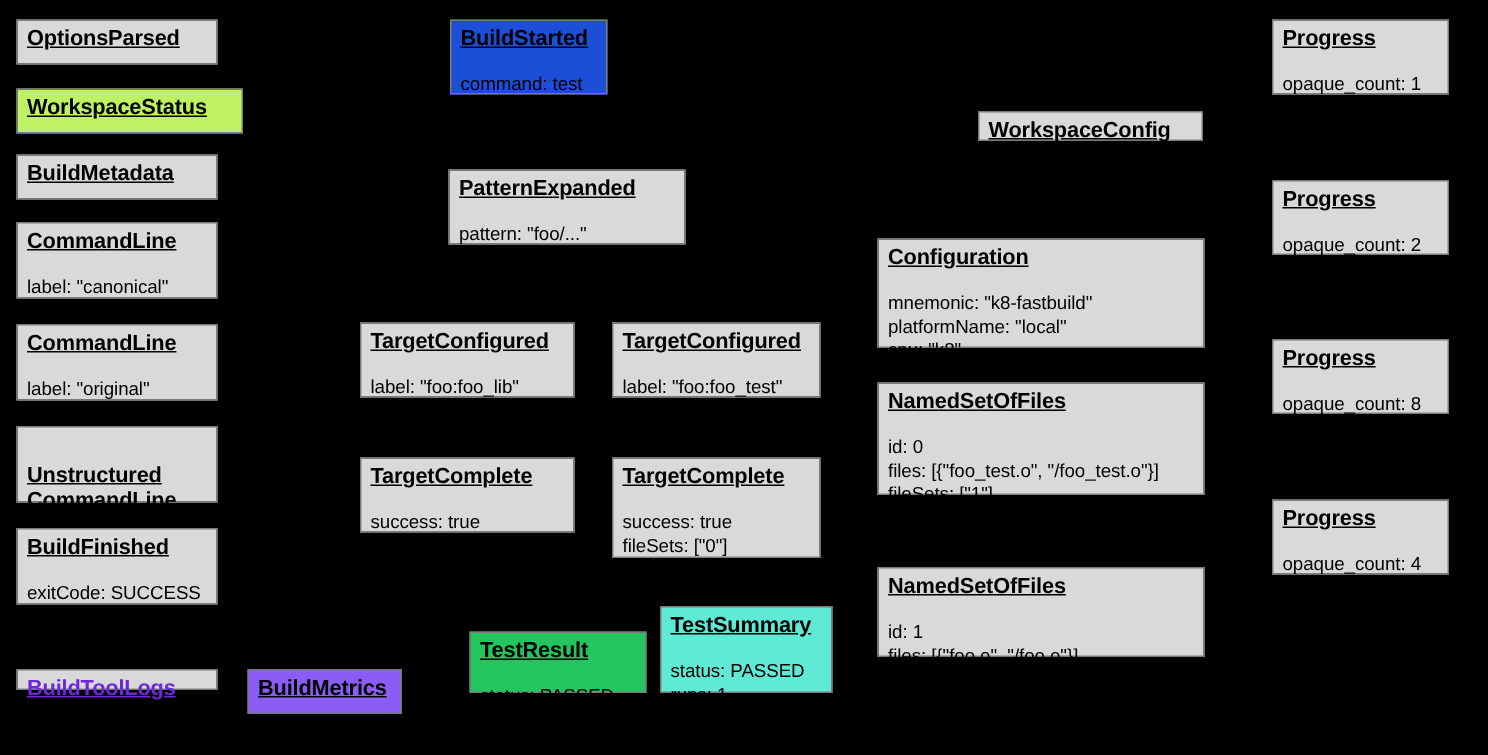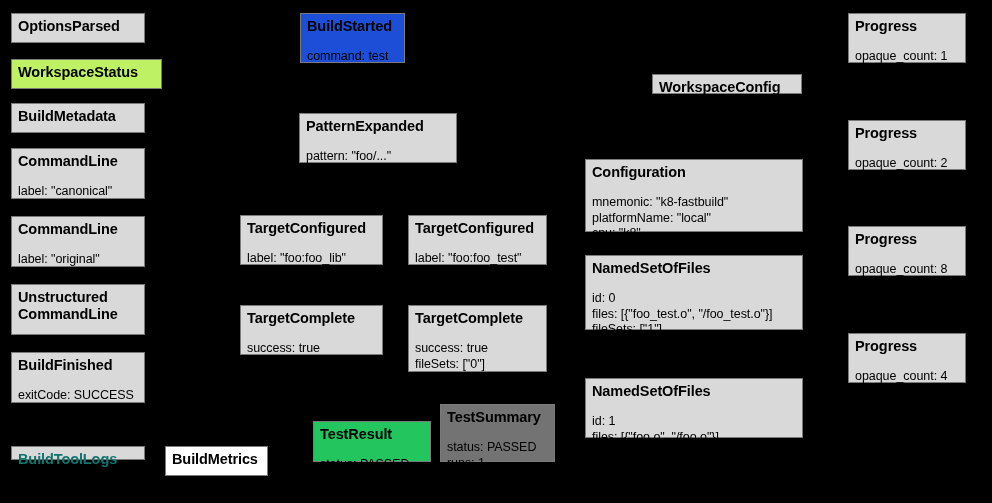--- a/index.html
+++ b/index.html
@@ -19,26 +19,28 @@
     position: absolute;
     box-sizing: border-box;
     background: #d9d9d9;
     border: 1px solid #7a7a7a;
     padding: 4px 6px 5px 6px;
     color: #000000;
   }
   .node-title {
     font-size: 14.5px;
     font-weight: bold;
+    text-decoration: underline;
     line-height: 17px;
     white-space: nowrap;
     letter-spacing: -0.1px;
   }
   .node-title.wrap {
     white-space: normal;
+    margin-top: 20px;
   }
   .node-fields {
     font-size: 12.5px;
     font-weight: normal;
     line-height: 15.5px;
     white-space: nowrap;
     letter-spacing: -0.05px;
     margin-top: 14px;
   }
   .node-field {
@@ -72,24 +74,24 @@
     </div>
     <div class="node title-only" style="left: 11px; top: 284px; width: 134px; height: 51px; background: rgb(217, 217, 217); border-color: rgb(122, 122, 122); color: rgb(0, 0, 0);">
       <div class="node-title wrap">Unstructured CommandLine</div>
     </div>
     <div class="node" style="left: 11px; top: 352px; width: 134px; height: 51px; background: rgb(217, 217, 217); border-color: rgb(122, 122, 122); color: rgb(0, 0, 0);">
       <div class="node-title">BuildFinished</div>
       <div class="node-fields">
         <span class="node-field">exitCode: SUCCESS</span>
       </div>
     </div>
-    <div class="node title-only" style="left: 11px; top: 446px; width: 134px; height: 14px; background: rgb(217, 217, 217); border-color: rgb(122, 122, 122); color: #0f766e;">
+    <div class="node title-only" style="left: 11px; top: 446px; width: 134px; height: 14px; background: rgb(217, 217, 217); border-color: rgb(122, 122, 122); color: #6d28d9;">
       <div class="node-title">BuildToolLogs</div>
     </div>
-    <div class="node title-only" style="left: 165px; top: 446px; width: 103px; height: 30px; background: #ffffff; border-color: rgb(122, 122, 122); color: rgb(0, 0, 0);">
+    <div class="node title-only" style="left: 165px; top: 446px; width: 103px; height: 30px; background: #8b5cf6; border-color: rgb(122, 122, 122); color: rgb(0, 0, 0);">
       <div class="node-title">BuildMetrics</div>
     </div>
     <div class="node" style="left: 300px; top: 13px; width: 105px; height: 50px; background: #1d4ed8; border-color: rgb(122, 122, 122); color: rgb(0, 0, 0);">
       <div class="node-title">BuildStarted</div>
       <div class="node-fields">
         <span class="node-field">command: test</span>
       </div>
     </div>
     <div class="node" style="left: 299px; top: 113px; width: 158px; height: 50px; background: rgb(217, 217, 217); border-color: rgb(122, 122, 122); color: rgb(0, 0, 0);">
       <div class="node-title">PatternExpanded</div>
@@ -121,21 +123,21 @@
         <span class="node-field">success: true</span>
         <span class="node-field">fileSets: ["0"]</span>
       </div>
     </div>
     <div class="node" style="left: 313px; top: 421px; width: 118px; height: 41px; background: #22c55e; border-color: rgb(122, 122, 122); color: rgb(0, 0, 0);">
       <div class="node-title">TestResult</div>
       <div class="node-fields">
         <span class="node-field">status: PASSED</span>
       </div>
     </div>
-    <div class="node" style="left: 440px; top: 404px; width: 115px; height: 58px; background: #737373; border-color: rgb(122, 122, 122); color: rgb(0, 0, 0);">
+    <div class="node" style="left: 440px; top: 404px; width: 115px; height: 58px; background: #5eead4; border-color: rgb(122, 122, 122); color: rgb(0, 0, 0);">
       <div class="node-title">TestSummary</div>
       <div class="node-fields">
         <span class="node-field">status: PASSED</span>
         <span class="node-field">runs: 1</span>
       </div>
     </div>
     <div class="node title-only" style="left: 652px; top: 74px; width: 150px; height: 20px; background: rgb(217, 217, 217); border-color: rgb(122, 122, 122); color: rgb(0, 0, 0);">
       <div class="node-title">WorkspaceConfig</div>
     </div>
     <div class="node" style="left: 585px; top: 159px; width: 218px; height: 73px; background: rgb(217, 217, 217); border-color: rgb(122, 122, 122); color: rgb(0, 0, 0);">

